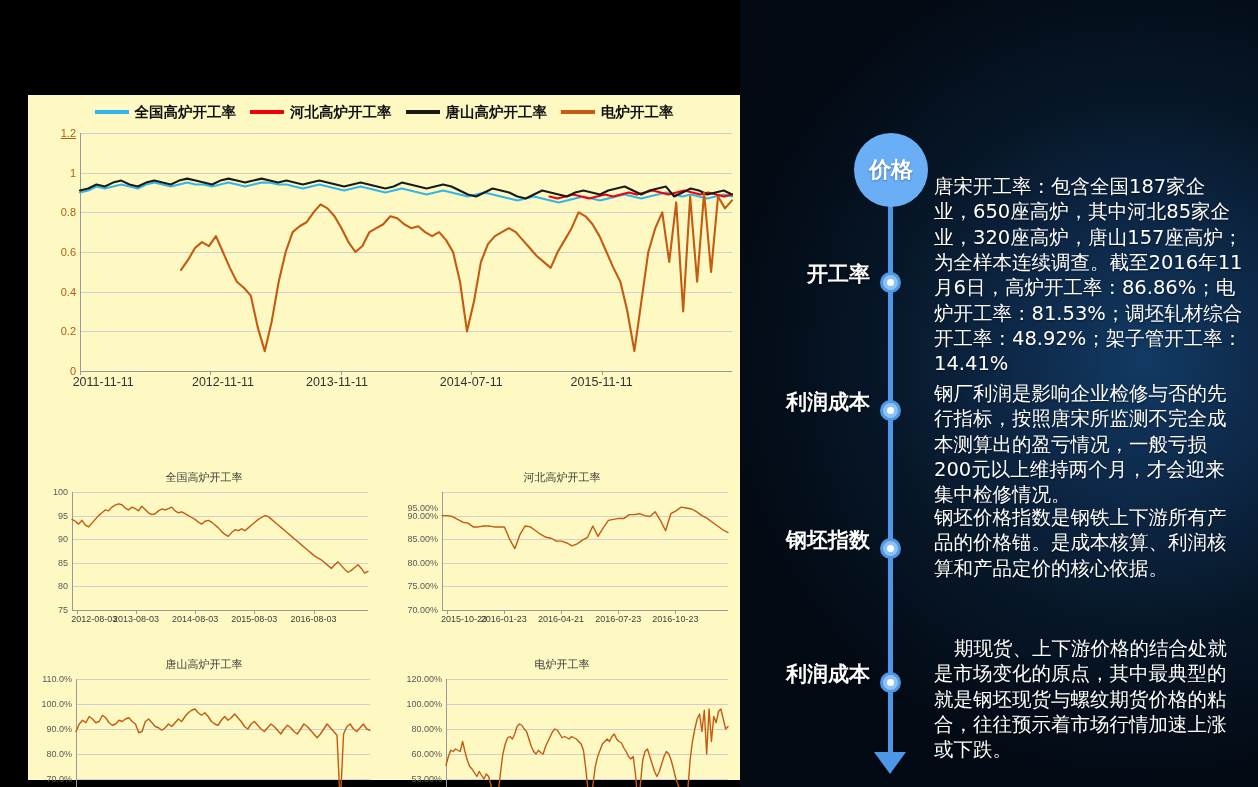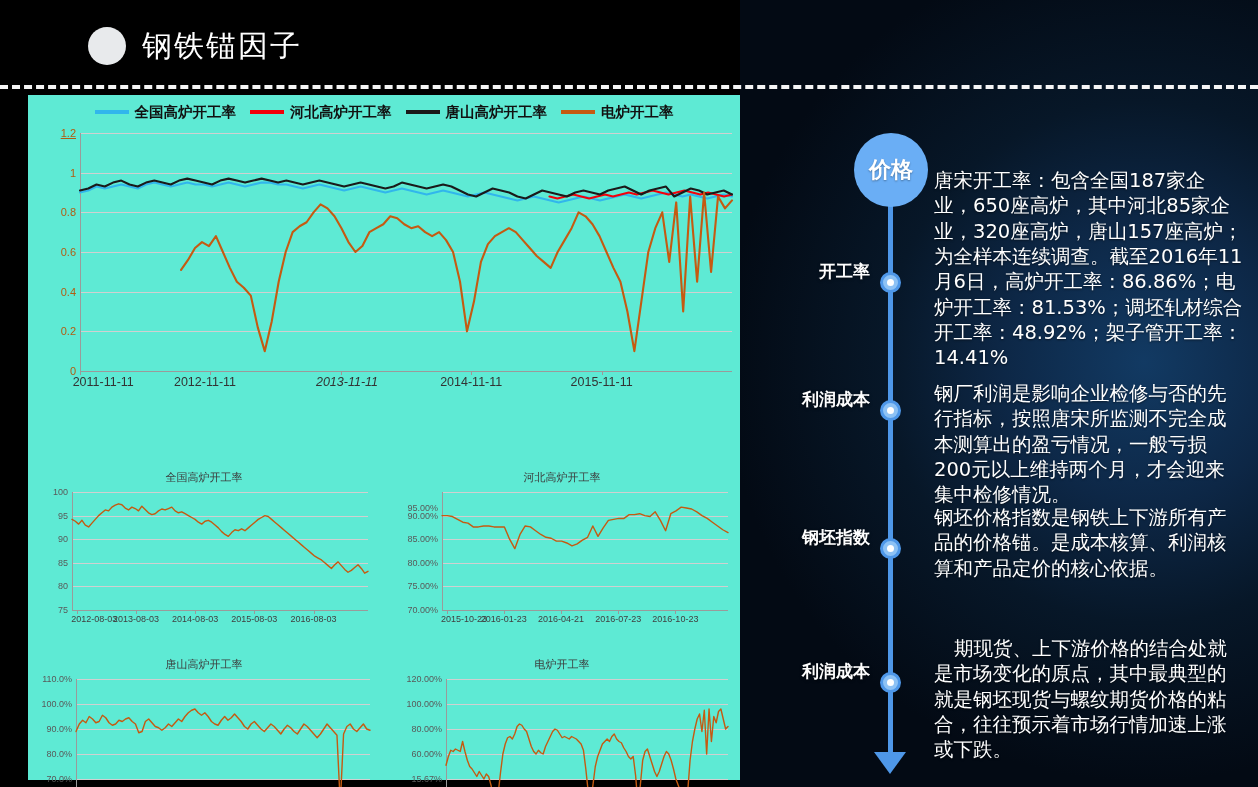--- a/index.html
+++ b/index.html
@@ -30,21 +30,21 @@
     font-family: "DejaVu Sans", "Liberation Sans", sans-serif;
   }
   .dashed-rule {
     position: absolute; left: 0; top: 85px; width: 1258px; height: 0;
     border-top: 4px dashed #ffffff;
     opacity: .96;
   }
   
   .chart-panel {
     position: absolute; left: 28px; top: 95px; width: 712px; height: 685px;
-    background: #5eead4;
+    background: #fef9c3;
   }
   
   .legend {
     position: absolute; left: 0; top: 4px; width: 712px; height: 26px;
     display: flex; align-items: center; justify-content: center; gap: 14px;
   }
   .legend-item { display: flex; align-items: center; gap: 6px; }
   .legend-swatch { width: 34px; height: 4px; display: inline-block; }
   .legend-label {
     font-size: 14.5px; color: #111; font-weight: bold;
@@ -96,42 +96,37 @@
   .tl-node {
     position: absolute; left: 880px; width: 21px; height: 21px;
     border-radius: 50%; background: #8dc2f5; border: 3px solid #4e97e8;
   }
   .tl-node .inner {
     position: absolute; left: 50%; top: 50%; width: 7px; height: 7px;
     margin: -3.5px 0 0 -3.5px; border-radius: 50%; background: #ffffff;
   }
   .tl-label-pos {
     position: absolute; left: 770px; width: 100px; text-align: right;
-    font-size: 17px; color: #ffffff; font-weight: bold; white-space: nowrap;
+    font-size: 21px; color: #ffffff; font-weight: bold; white-space: nowrap;
     font-family: "DejaVu Sans", "Liberation Sans", sans-serif;
     text-shadow: 0 1px 3px rgba(0,0,0,.6);
   }
   .tl-text {
     position: absolute; left: 934px; width: 310px;
     font-size: 19.5px; line-height: 1.30; color: #ffffff;
     font-family: "DejaVu Sans", "Liberation Sans", sans-serif;
     text-shadow: 0 1px 2px rgba(0,0,0,.55);
   }
 </style>
 </head>
 <body>
 
 <div id="slide">
   <div class="bg-right-glow"></div>
 
-  <div class="header">
-    <div class="bullet-dot"></div>
-    <div class="slide-title">钢铁锚因子</div>
-    <div class="dashed-rule"></div>
-  </div>
 
   <div class="chart-panel">
     <div class="legend" id="main-legend">
         <div class="legend-item">
           <span class="legend-swatch" style="background: rgb(49, 182, 236);"></span>
           <span class="legend-label">全国高炉开工率</span>
         </div>
         <div class="legend-item">
           <span class="legend-swatch" style="background: rgb(242, 0, 10);"></span>
           <span class="legend-label">河北高炉开工率</span>
@@ -158,25 +153,25 @@
           <div style="position: absolute; left: 0px; top: 79.3333px; width: 652px; height: 1px; background: rgb(208, 208, 208);"></div>
           <div class="ylab main" style="top: 79.3333px;">0.8</div>
           <div style="position: absolute; left: 0px; top: 39.6667px; width: 652px; height: 1px; background: rgb(208, 208, 208);"></div>
           <div class="ylab main" style="top: 39.6667px;">1</div>
           <div style="position: absolute; left: 0px; top: 0px; width: 652px; height: 1px; background: rgb(208, 208, 208);"></div>
           <div class="ylab main" style="top: 0px; text-decoration: underline;">1.2</div>
           <div style="position: absolute; left: 0px; top: 0px; width: 1px; height: 238px; background: rgb(154, 154, 154);"></div>
           <div style="position: absolute; left: 0px; top: 238px; width: 1px; height: 4px; background: rgb(154, 154, 154);"></div>
           <div class="xlab main lead" style="left: 0px;">2011-11-11</div>
           <div style="position: absolute; left: 130.4px; top: 238px; width: 1px; height: 4px; background: rgb(154, 154, 154);"></div>
-          <div class="xlab main" style="left: 125px;">2012-11-11</div>
+          <div class="xlab main" style="left: 143px;">2012-11-11</div>
           <div style="position: absolute; left: 260.8px; top: 238px; width: 1px; height: 4px; background: rgb(154, 154, 154);"></div>
-          <div class="xlab main" style="left: 267px; font-style: italic;">2013-11-11</div>
+          <div class="xlab main" style="left: 257px;">2013-11-11</div>
           <div style="position: absolute; left: 391.2px; top: 238px; width: 1px; height: 4px; background: rgb(154, 154, 154);"></div>
-          <div class="xlab main" style="left: 391.2px;">2014-11-11</div>
+          <div class="xlab main" style="left: 391.2px;">2014-07-11</div>
           <div style="position: absolute; left: 521.6px; top: 238px; width: 1px; height: 4px; background: rgb(154, 154, 154);"></div>
           <div class="xlab main" style="left: 521.6px;">2015-11-11</div>
           <svg width="652" height="238" style="position: absolute; left: 0px; top: 0px; overflow: visible;">
             <path d="M0.00,59.50 L8.25,57.52 L16.51,53.55 L24.76,55.53 L33.01,53.55 L41.27,51.57 L49.52,53.55 L57.77,55.53 L66.03,51.57 L74.28,49.58 L82.53,51.57 L90.78,53.55 L99.04,51.57 L107.29,49.58 L115.54,51.57 L123.80,51.57 L132.05,53.55 L140.30,51.57 L148.56,49.58 L156.81,51.57 L165.06,53.55 L173.32,51.57 L181.57,49.58 L189.82,49.58 L198.08,51.57 L206.33,51.57 L214.58,53.55 L222.84,55.53 L231.09,53.55 L239.34,51.57 L247.59,53.55 L255.85,55.53 L264.10,57.52 L272.35,55.53 L280.61,53.55 L288.86,55.53 L297.11,57.52 L305.37,59.50 L313.62,57.52 L321.87,55.53 L330.13,57.52 L338.38,59.50 L346.63,61.48 L354.89,59.50 L363.14,57.52 L371.39,59.50 L379.65,61.48 L387.90,63.47 L396.15,61.48 L404.41,59.50 L412.66,61.48 L420.91,63.47 L429.16,65.45 L437.42,67.43 L445.67,65.45 L453.92,63.47 L462.18,65.45 L470.43,67.43 L478.68,69.42 L486.94,67.43 L495.19,65.45 L503.44,63.47 L511.70,65.45 L519.95,67.43 L528.20,65.45 L536.46,63.47 L544.71,61.48 L552.96,63.47 L561.22,65.45 L569.47,63.47 L577.72,61.48 L585.97,59.50 L594.23,61.48 L602.48,63.47 L610.73,61.48 L618.99,63.47 L627.24,65.45 L635.49,63.47 L643.75,61.48 L652.00,63.47" fill="none" stroke="#31b6ec" stroke-width="2.1" stroke-linejoin="round" stroke-linecap="round"></path>
             <path d="M469.44,63.47 L477.38,65.45 L485.31,63.47 L493.25,61.48 L501.19,63.47 L509.13,65.45 L517.06,63.47 L525.00,61.48 L532.94,63.47 L540.88,61.48 L548.81,59.50 L556.75,61.48 L564.69,59.50 L572.63,57.52 L580.56,59.50 L588.50,61.48 L596.44,59.50 L604.38,57.52 L612.31,59.50 L620.25,61.48 L628.19,59.50 L636.13,61.48 L644.06,63.47 L652.00,61.48" fill="none" stroke="#f2000a" stroke-width="2.1" stroke-linejoin="round" stroke-linecap="round"></path>
             <path d="M0.00,57.52 L8.25,55.53 L16.51,51.57 L24.76,53.55 L33.01,49.58 L41.27,47.60 L49.52,51.57 L57.77,53.55 L66.03,49.58 L74.28,47.60 L82.53,49.58 L90.78,51.57 L99.04,47.60 L107.29,45.62 L115.54,47.60 L123.80,49.58 L132.05,51.57 L140.30,47.60 L148.56,45.62 L156.81,47.60 L165.06,49.58 L173.32,47.60 L181.57,45.62 L189.82,47.60 L198.08,49.58 L206.33,47.60 L214.58,49.58 L222.84,51.57 L231.09,49.58 L239.34,47.60 L247.59,49.58 L255.85,51.57 L264.10,53.55 L272.35,51.57 L280.61,49.58 L288.86,51.57 L297.11,53.55 L305.37,55.53 L313.62,53.55 L321.87,49.58 L330.13,51.57 L338.38,53.55 L346.63,55.53 L354.89,53.55 L363.14,51.57 L371.39,53.55 L379.65,57.52 L387.90,61.48 L396.15,63.47 L404.41,59.50 L412.66,55.53 L420.91,57.52 L429.16,59.50 L437.42,63.47 L445.67,65.45 L453.92,61.48 L462.18,57.52 L470.43,59.50 L478.68,61.48 L486.94,63.47 L495.19,59.50 L503.44,57.52 L511.70,59.50 L519.95,61.48 L528.20,57.52 L536.46,55.53 L544.71,53.55 L552.96,57.52 L561.22,61.48 L569.47,57.52 L577.72,55.53 L585.97,53.55 L594.23,63.47 L602.48,59.50 L610.73,55.53 L618.99,57.52 L627.24,61.48 L635.49,59.50 L643.75,57.52 L652.00,61.48" fill="none" stroke="#1a1a1a" stroke-width="2.1" stroke-linejoin="round" stroke-linecap="round"></path>
             <path d="M101.06,136.85 L108.03,126.93 L115.01,115.03 L121.98,109.08 L128.96,113.05 L135.93,103.13 L142.90,119.00 L149.88,134.87 L156.85,148.75 L163.83,154.70 L170.80,162.63 L177.77,194.37 L184.75,218.17 L191.72,188.42 L198.69,148.75 L205.67,119.00 L212.64,99.17 L219.62,93.22 L226.59,89.25 L233.56,79.33 L240.54,71.40 L247.51,75.37 L254.49,83.30 L261.46,95.20 L268.43,109.08 L275.41,119.00 L282.38,113.05 L289.36,99.17 L296.33,95.20 L303.30,91.23 L310.28,83.30 L317.25,85.28 L324.23,91.23 L331.20,95.20 L338.17,93.22 L345.15,99.17 L352.12,103.13 L359.10,99.17 L366.07,107.10 L373.04,119.00 L380.02,148.75 L386.99,198.33 L393.96,168.58 L400.94,128.92 L407.91,111.07 L414.89,103.13 L421.86,99.17 L428.83,95.20 L435.81,99.17 L442.78,107.10 L449.76,115.03 L456.73,122.97 L463.70,128.92 L470.68,134.87 L477.65,119.00 L484.63,107.10 L491.60,95.20 L498.57,79.33 L505.55,83.30 L512.52,91.23 L519.50,103.13 L526.47,119.00 L533.44,134.87 L540.42,148.75 L547.39,178.50 L554.37,218.17 L561.34,168.58 L568.31,119.00 L575.29,95.20 L582.26,79.33 L589.23,128.92 L596.21,69.42 L603.18,178.50 L610.16,63.47 L617.13,148.75 L624.10,59.50 L631.08,138.83 L638.05,63.47 L645.03,75.37 L652.00,67.43" fill="none" stroke="#c55a11" stroke-width="2.1" stroke-linejoin="round" stroke-linecap="round"></path>
           </svg>
         </div>
       </div>
@@ -258,21 +253,21 @@
           <div style="position: absolute; left: 0px; top: 0px; width: 1px; height: 150px; background: rgb(154, 154, 154);"></div>
           <svg width="294" height="150" style="position: absolute; left: 0px; top: 0px; overflow: visible;">
             <path d="M0.00,52.50 L3.30,45.00 L6.61,41.25 L9.91,43.75 L13.21,37.50 L16.52,40.00 L19.82,43.75 L23.12,42.50 L26.43,36.25 L29.73,38.75 L33.03,43.75 L36.34,46.25 L39.64,45.00 L42.94,41.25 L46.25,42.50 L49.55,40.00 L52.85,38.75 L56.16,42.50 L59.46,45.00 L62.76,53.75 L66.07,52.50 L69.37,42.50 L72.67,40.00 L75.98,43.75 L79.28,47.50 L82.58,48.75 L85.89,51.25 L89.19,48.75 L92.49,45.00 L95.80,47.50 L99.10,43.75 L102.40,40.00 L105.71,42.50 L109.01,37.50 L112.31,33.75 L115.62,31.25 L118.92,30.00 L122.22,33.75 L125.53,36.25 L128.83,33.75 L132.13,37.50 L135.44,42.50 L138.74,45.00 L142.04,46.25 L145.35,41.25 L148.65,37.50 L151.96,41.25 L155.26,38.75 L158.56,35.00 L161.87,38.75 L165.17,42.50 L168.47,47.50 L171.78,50.00 L175.08,45.00 L178.38,42.50 L181.69,46.25 L184.99,50.00 L188.29,52.50 L191.60,48.75 L194.90,45.00 L198.20,47.50 L201.51,51.25 L204.81,55.00 L208.11,50.00 L211.42,46.25 L214.72,48.75 L218.02,52.50 L221.33,55.00 L224.63,50.00 L227.93,45.00 L231.24,47.50 L234.54,51.25 L237.84,55.00 L241.15,58.75 L244.45,55.00 L247.75,50.00 L251.06,45.00 L254.36,48.75 L257.66,52.50 L260.97,56.25 L264.27,125.00 L267.57,55.00 L270.88,47.50 L274.18,45.00 L277.48,50.00 L280.79,52.50 L284.09,48.75 L287.39,45.00 L290.70,50.00 L294.00,51.25" fill="none" stroke="#c55a11" stroke-width="1.4" stroke-linejoin="round" stroke-linecap="round"></path>
           </svg>
         </div>
       </div>
     <div class="chart" id="chart-sub-3" style="left:356px;top:562px;width:356px;height:190px;">
       <div class="ctitle">电炉开工率</div>
     <div class="plot" style="left: 62px; top: 22px; width: 282px; height: 150px;">
           <div style="position: absolute; left: 0px; top: 100px; width: 282px; height: 1px; background: rgb(208, 208, 208);"></div>
-          <div class="ylab" style="top: 100px;">15.67%</div>
+          <div class="ylab" style="top: 100px;">53.00%</div>
           <div style="position: absolute; left: 0px; top: 75px; width: 282px; height: 1px; background: rgb(208, 208, 208);"></div>
           <div class="ylab" style="top: 75px;">60.00%</div>
           <div style="position: absolute; left: 0px; top: 50px; width: 282px; height: 1px; background: rgb(208, 208, 208);"></div>
           <div class="ylab" style="top: 50px;">80.00%</div>
           <div style="position: absolute; left: 0px; top: 25px; width: 282px; height: 1px; background: rgb(208, 208, 208);"></div>
           <div class="ylab" style="top: 25px;">100.00%</div>
           <div style="position: absolute; left: 0px; top: 0px; width: 282px; height: 1px; background: rgb(208, 208, 208);"></div>
           <div class="ylab" style="top: 0px;">120.00%</div>
           <div style="position: absolute; left: 0px; top: 0px; width: 1px; height: 150px; background: rgb(154, 154, 154);"></div>
           <svg width="282" height="150" style="position: absolute; left: 0px; top: 0px; overflow: visible;">
@@ -300,18 +295,18 @@
     <div class="tl-node" style="top:538px;">
         <span class="inner"></span>
       </div>
     <div class="tl-label-pos" style="top:538px;margin-top:-12px;">钢坯指数</div>
 
     <div class="tl-node" style="top:672px;">
         <span class="inner"></span>
       </div>
     <div class="tl-label-pos" style="top:672px;margin-top:-12px;">利润成本</div>
 
-    <div class="tl-text" style="top:168px;">唐宋开工率：包含全国187家企业，650座高炉，其中河北85家企业，320座高炉，唐山157座高炉；为全样本连续调查。截至2016年11月6日，高炉开工率：86.86%；电炉开工率：81.53%；调坯轧材综合开工率：48.92%；架子管开工率：14.41%</div>
+    <div class="tl-text" style="top:174px;">唐宋开工率：包含全国187家企业，650座高炉，其中河北85家企业，320座高炉，唐山157座高炉；为全样本连续调查。截至2016年11月6日，高炉开工率：86.86%；电炉开工率：81.53%；调坯轧材综合开工率：48.92%；架子管开工率：14.41%</div>
     <div class="tl-text" style="top:381px;">钢厂利润是影响企业检修与否的先行指标，按照唐宋所监测不完全成本测算出的盈亏情况，一般亏损200元以上维持两个月，才会迎来集中检修情况。</div>
     <div class="tl-text" style="top:505px;">钢坯价格指数是钢铁上下游所有产品的价格锚。是成本核算、利润核算和产品定价的核心依据。</div>
     <div class="tl-text" style="top:636px;text-indent:20px;">期现货、上下游价格的结合处就是市场变化的原点，其中最典型的就是钢坯现货与螺纹期货价格的粘合，往往预示着市场行情加速上涨或下跌。</div>
   </div>
 </div>
 
 </body></html>

